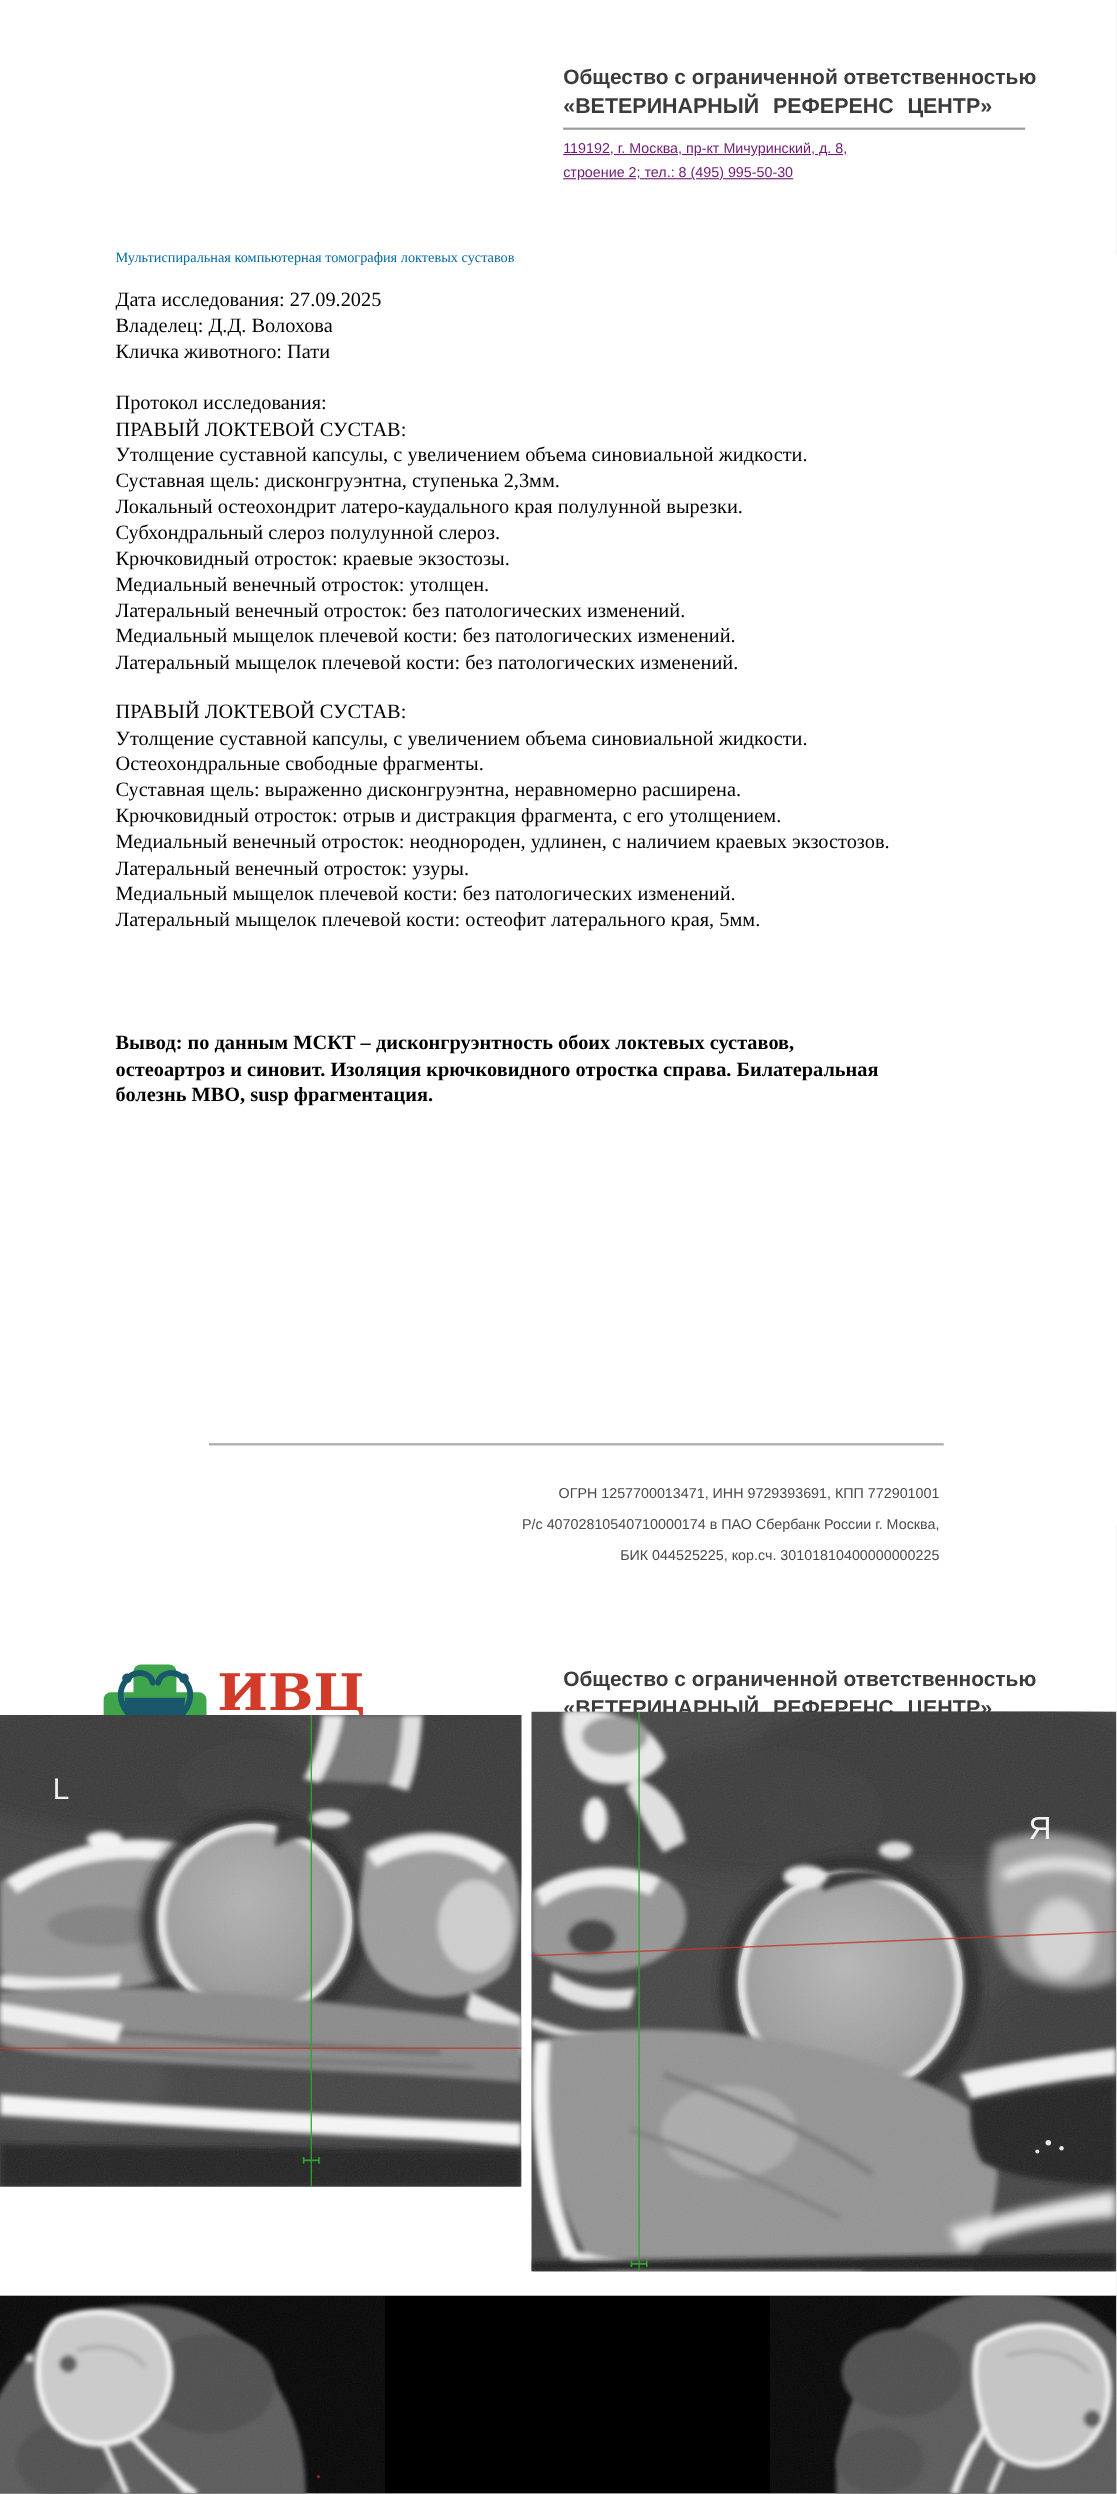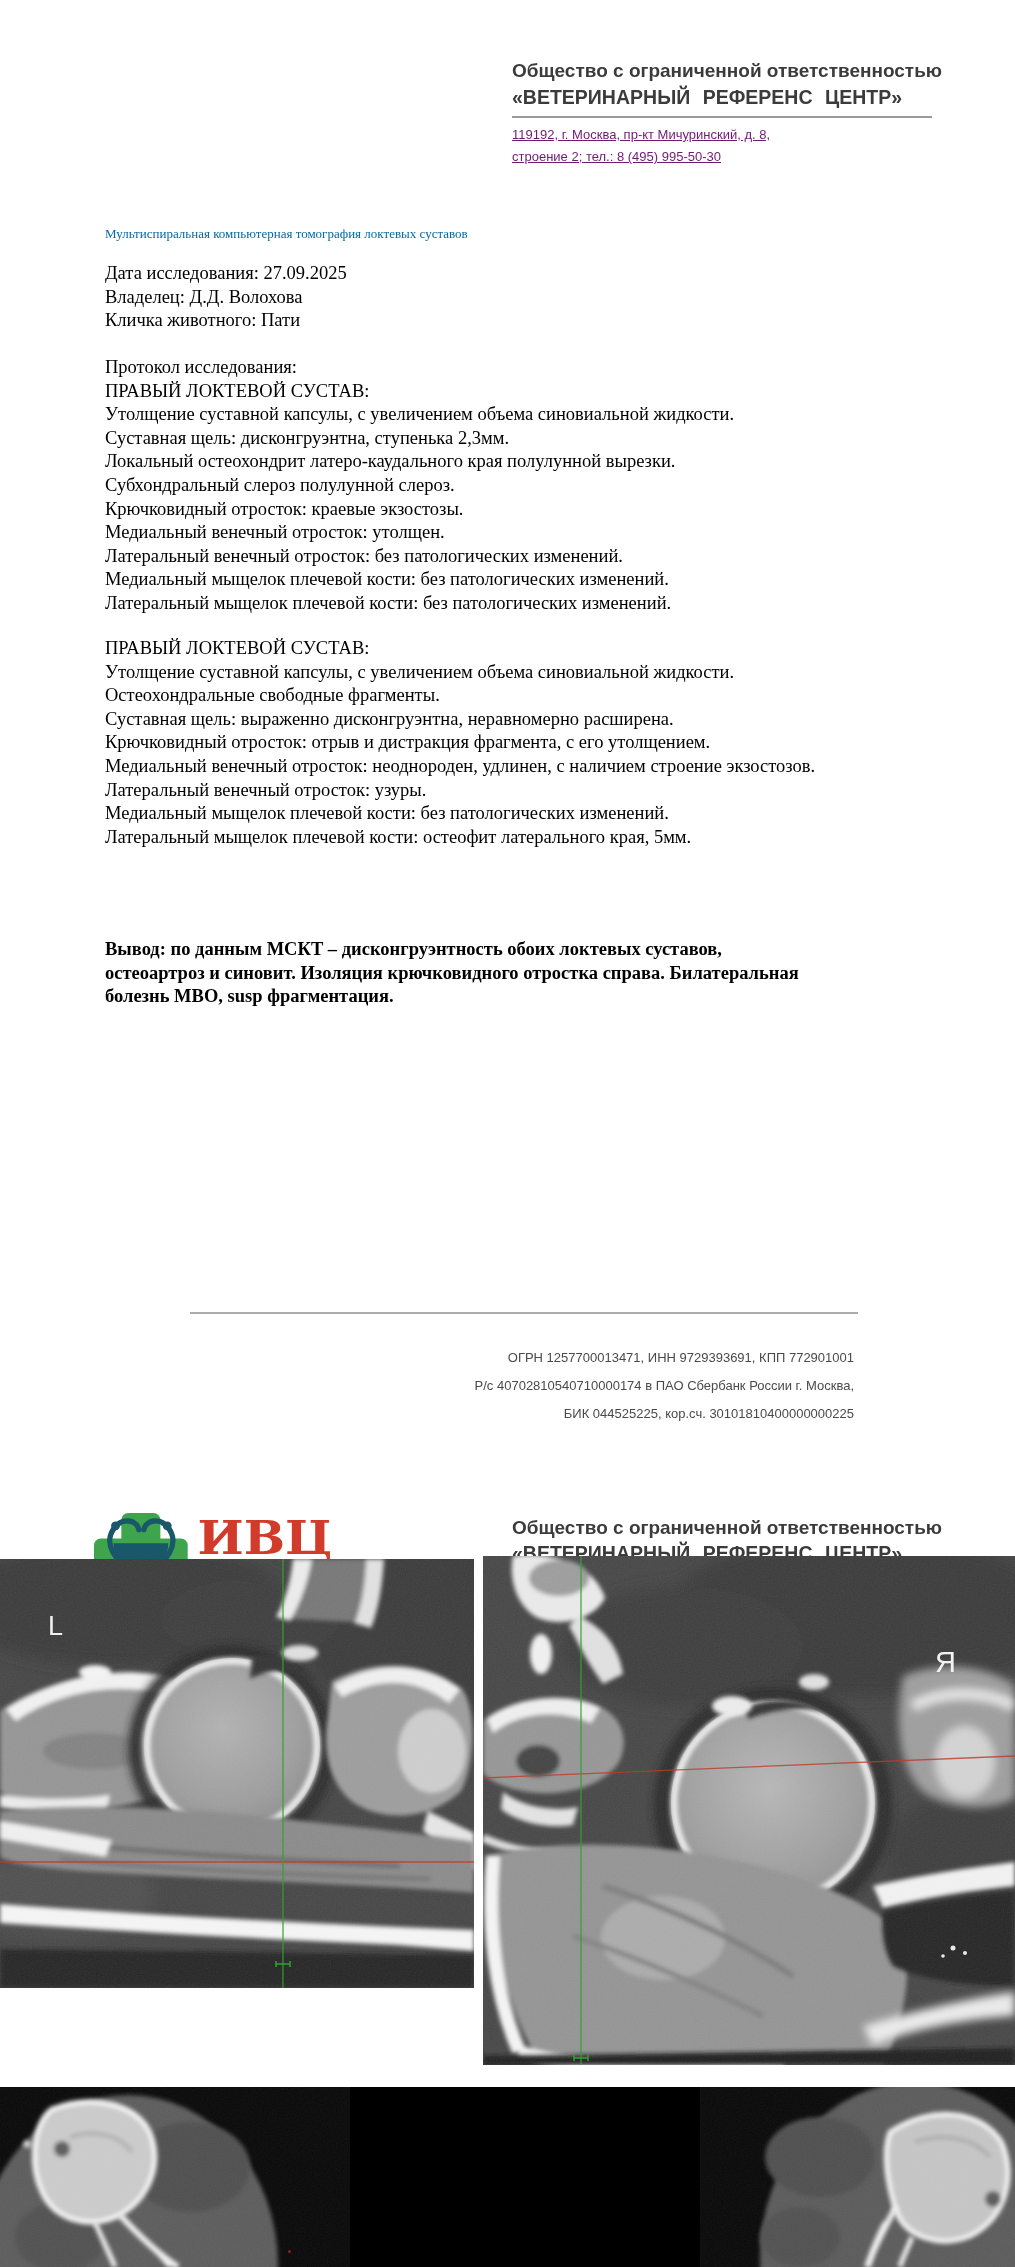--- a/index.html
+++ b/index.html
@@ -119,21 +119,21 @@
   </div>
 
   <div class="body-block right-block">
     <div class="line">ПРАВЫЙ ЛОКТЕВОЙ СУСТАВ:</div>
     <div>
 
     <div class="line">Утолщение суставной капсулы, с увеличением объема синовиальной жидкости.</div>
         <div class="line">Остеохондральные свободные фрагменты.</div>
         <div class="line">Суставная щель: выраженно дисконгруэнтна, неравномерно расширена.</div>
         <div class="line">Крючковидный отросток: отрыв и дистракция фрагмента, с его утолщением.</div>
-        <div class="line">Медиальный венечный отросток: неоднороден, удлинен, с наличием строение экзостозов.</div>
+        <div class="line">Медиальный венечный отросток: неоднороден, удлинен, с наличием краевых экзостозов.</div>
         <div class="line">Латеральный венечный отросток: узуры.</div>
         <div class="line">Медиальный мыщелок плечевой кости: без патологических изменений.</div>
         <div class="line">Латеральный мыщелок плечевой кости: остеофит латерального края, 5мм.</div>
       </div>
   </div>
 
   <div class="body-block conclusion-block">
 
   <div class="line">Вывод: по данным МСКТ – дисконгруэнтность обоих локтевых суставов,</div>
       <div class="line">остеоартроз и синовит. Изоляция крючковидного отростка справа. Билатеральная</div>

